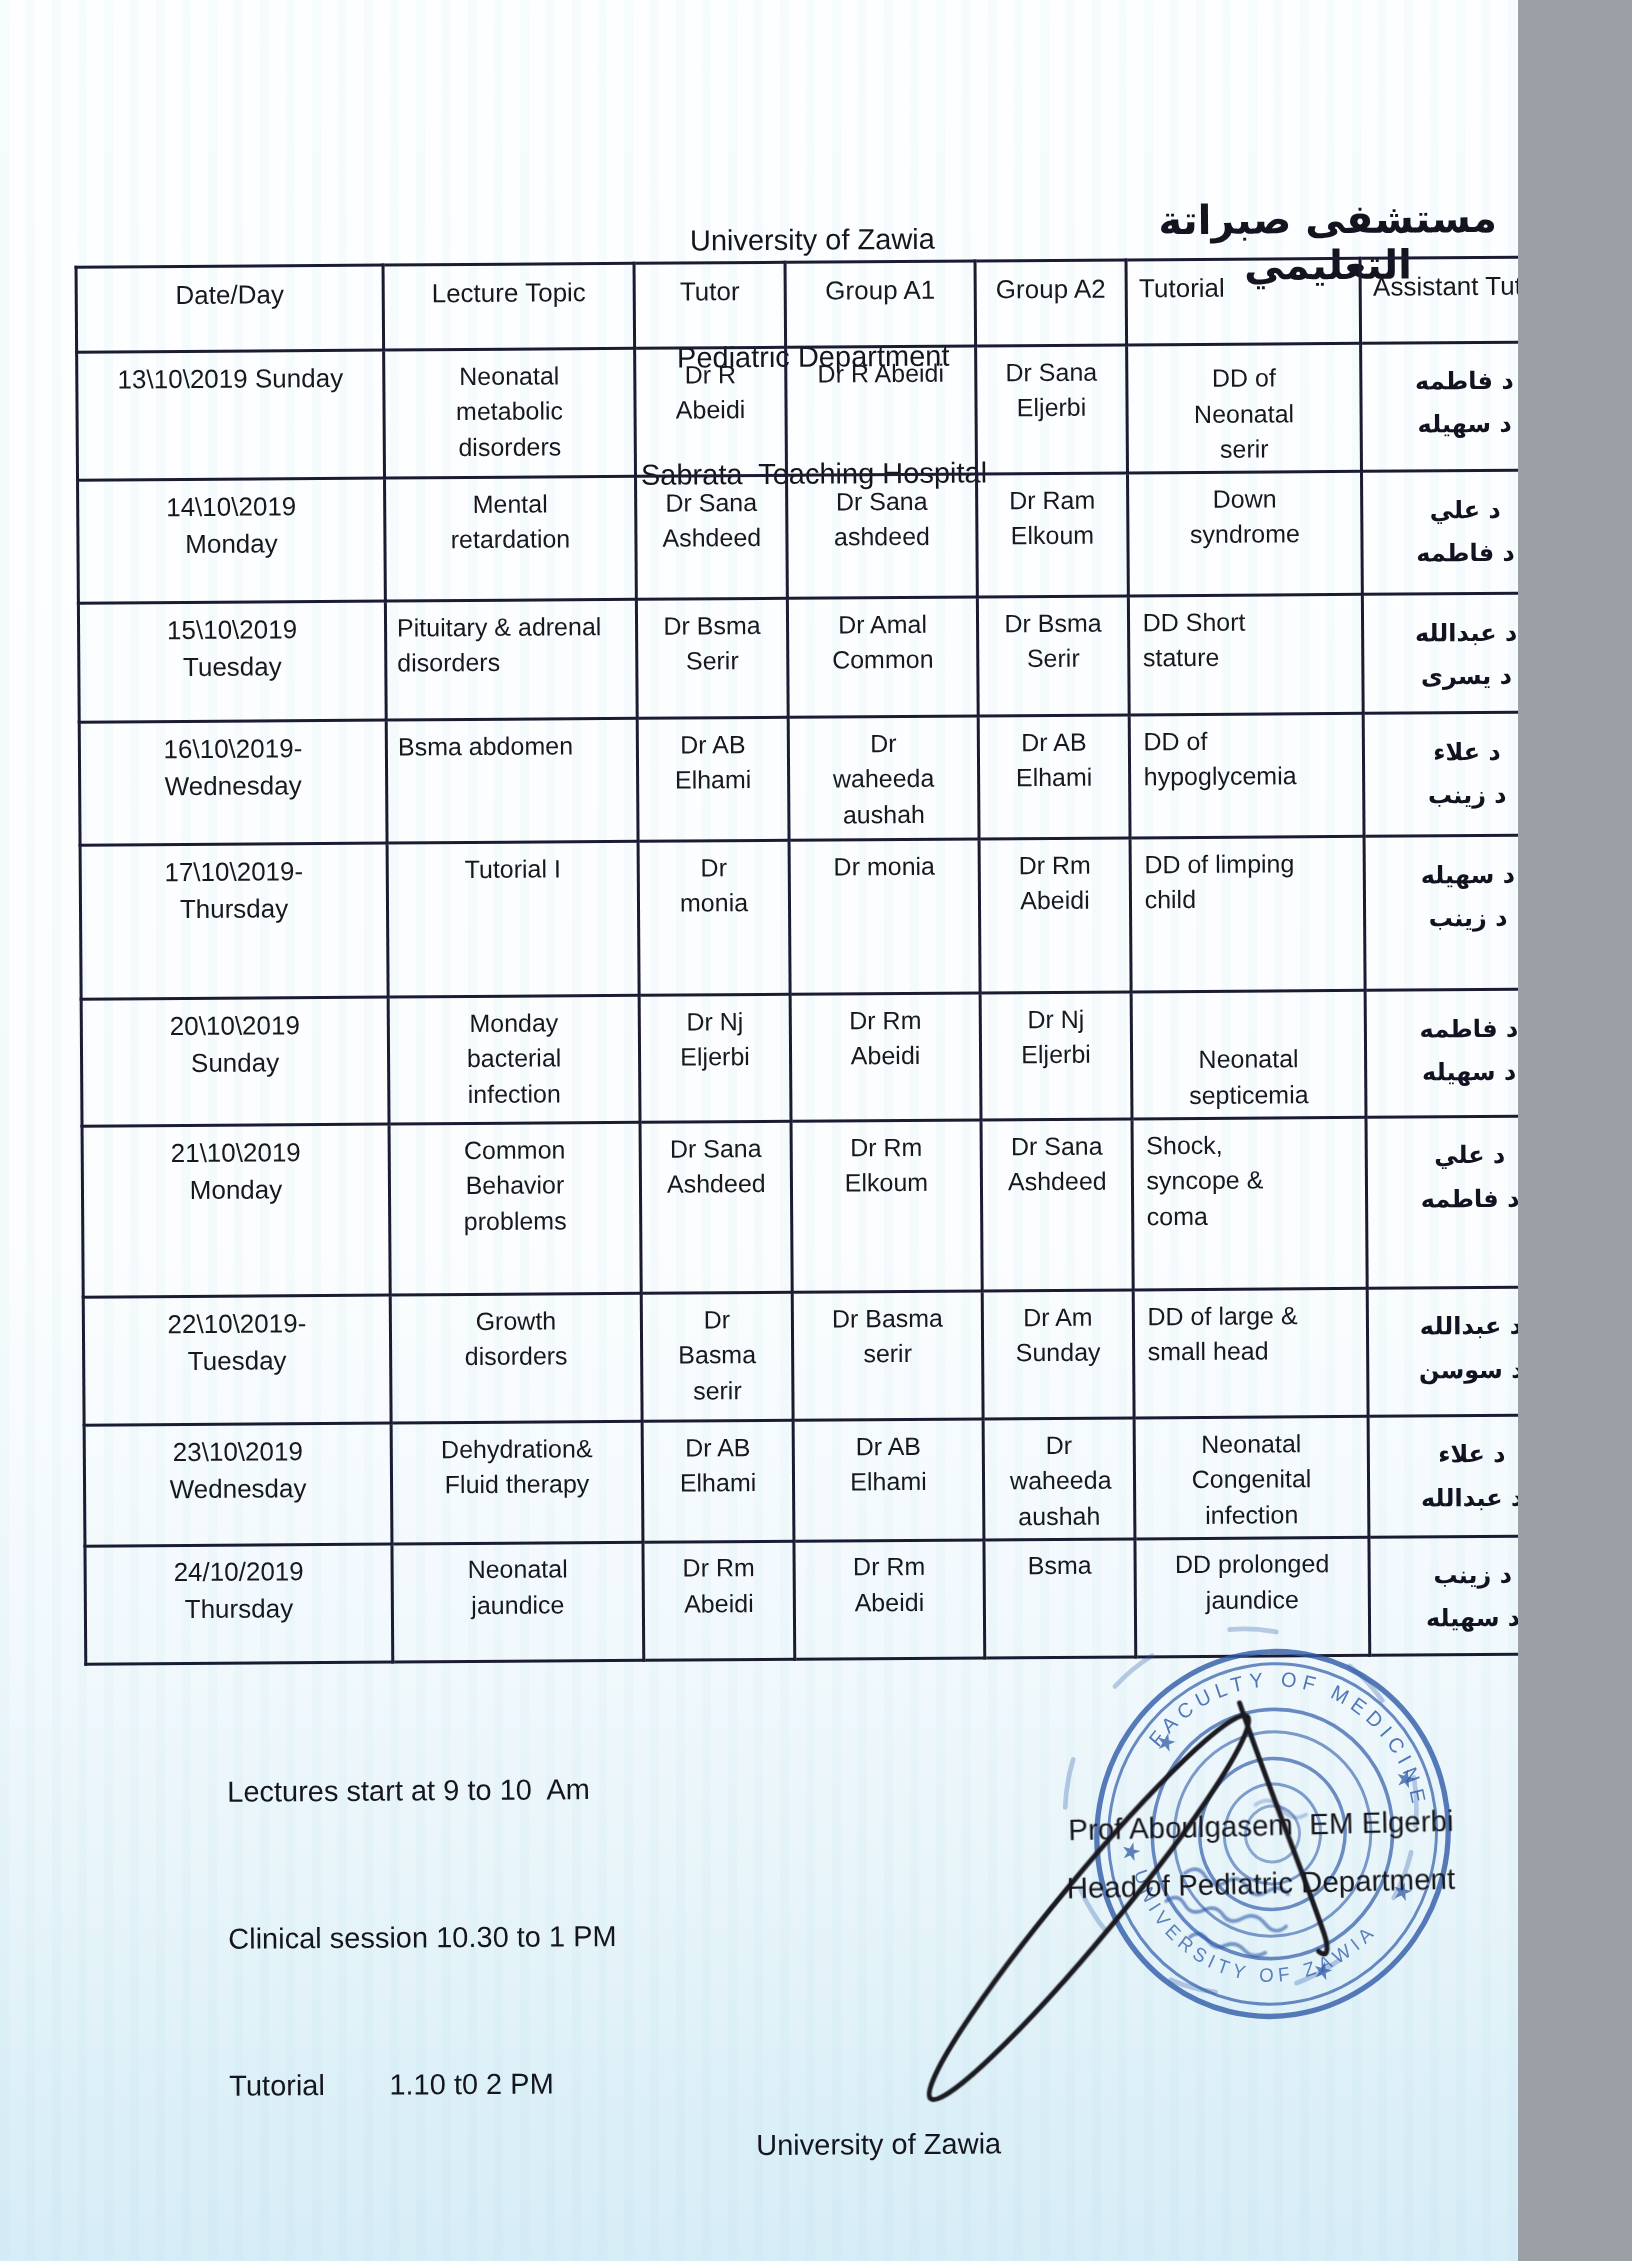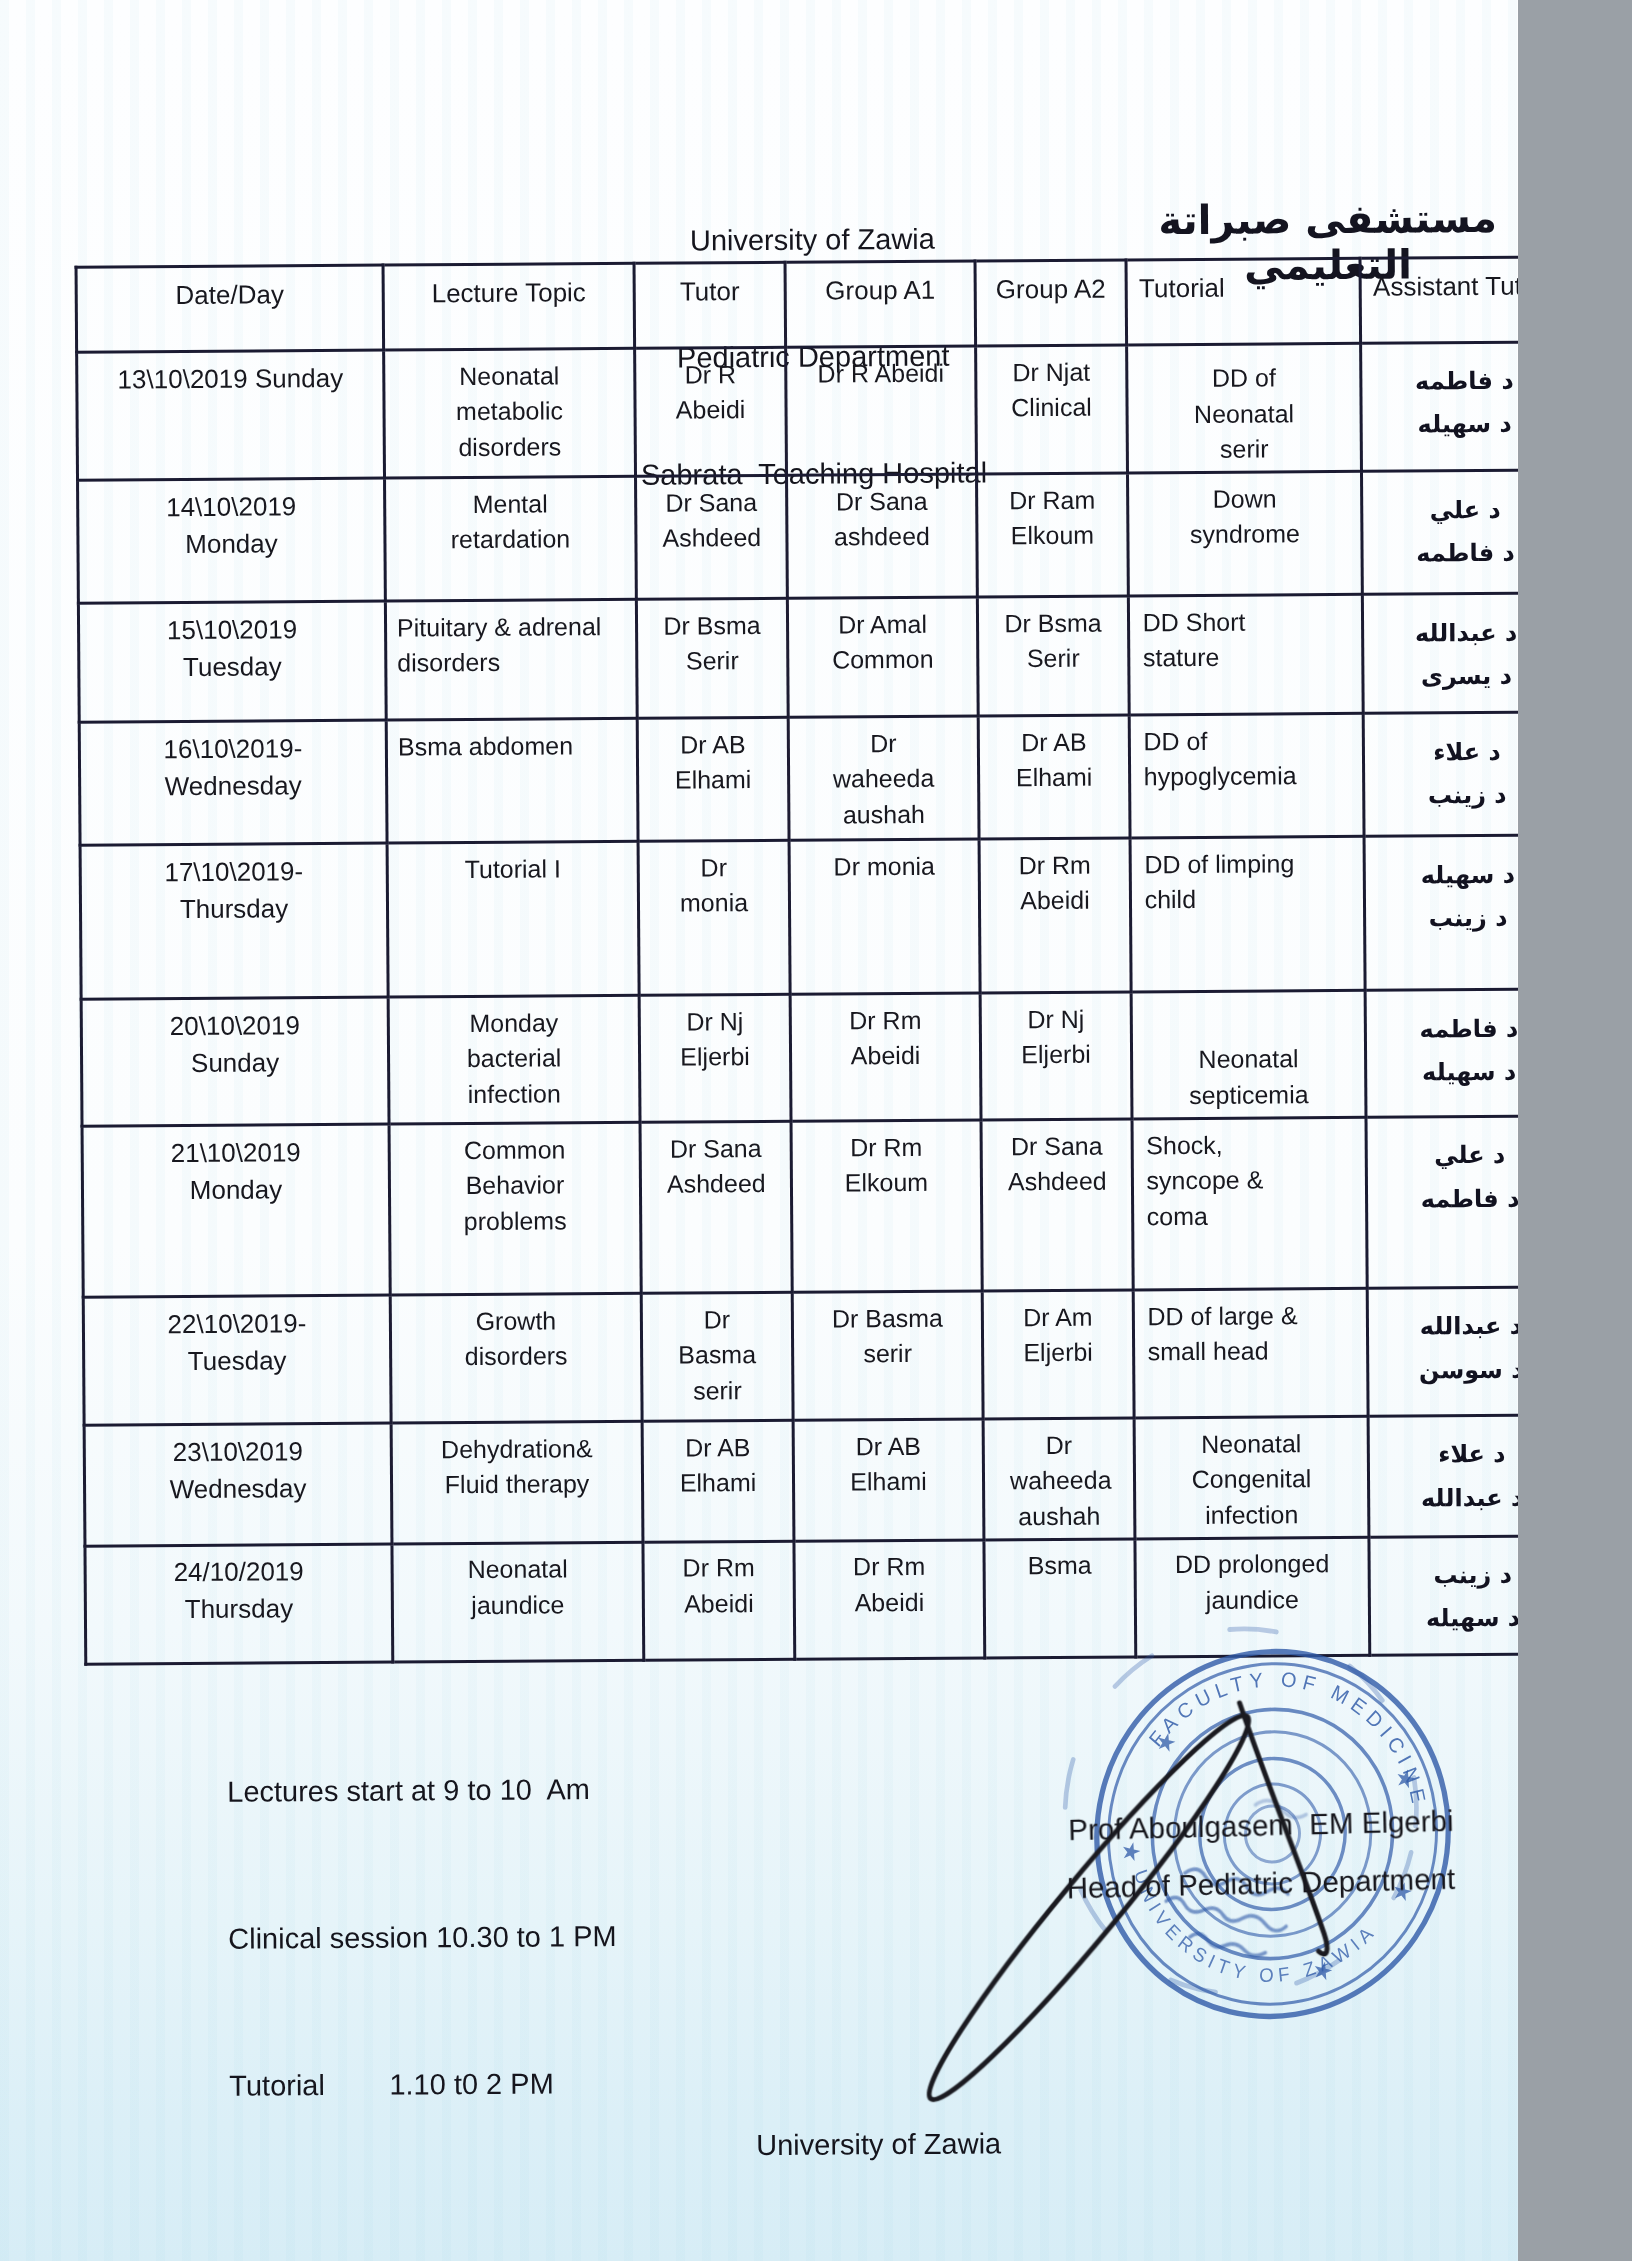--- a/index.html
+++ b/index.html
@@ -138,21 +138,21 @@
             <td>
               <span class="cell-line">Neonatal metabolic disorders</span>
             </td>
             <td>
               <span class="cell-line">Dr R Abeidi</span>
             </td>
             <td>
               <span class="cell-line">Dr R Abeidi</span>
             </td>
             <td>
-              <span class="cell-line">Dr Njat Clinical</span>
+              <span class="cell-line">Dr Sana Eljerbi</span>
             </td>
             <td>
               <span class="cell-line">DD of Neonatal serir</span>
             </td>
             <td class="assist">
               <span class="cell-line">د فاطمه</span>
               <span class="cell-line">د سهيله</span>
             </td>
           </tr>
           <tr>
@@ -313,21 +313,21 @@
             <td>
               <span class="cell-line">Growth disorders</span>
             </td>
             <td>
               <span class="cell-line">Dr Basma serir</span>
             </td>
             <td>
               <span class="cell-line">Dr Basma serir</span>
             </td>
             <td>
-              <span class="cell-line">Dr Am Eljerbi</span>
+              <span class="cell-line">Dr Am Sunday</span>
             </td>
             <td>
               <span class="cell-line">DD of large &amp; small head</span>
             </td>
             <td class="assist">
               <span class="cell-line">د عبدالله</span>
               <span class="cell-line">د سوسن</span>
             </td>
           </tr>
           <tr>

